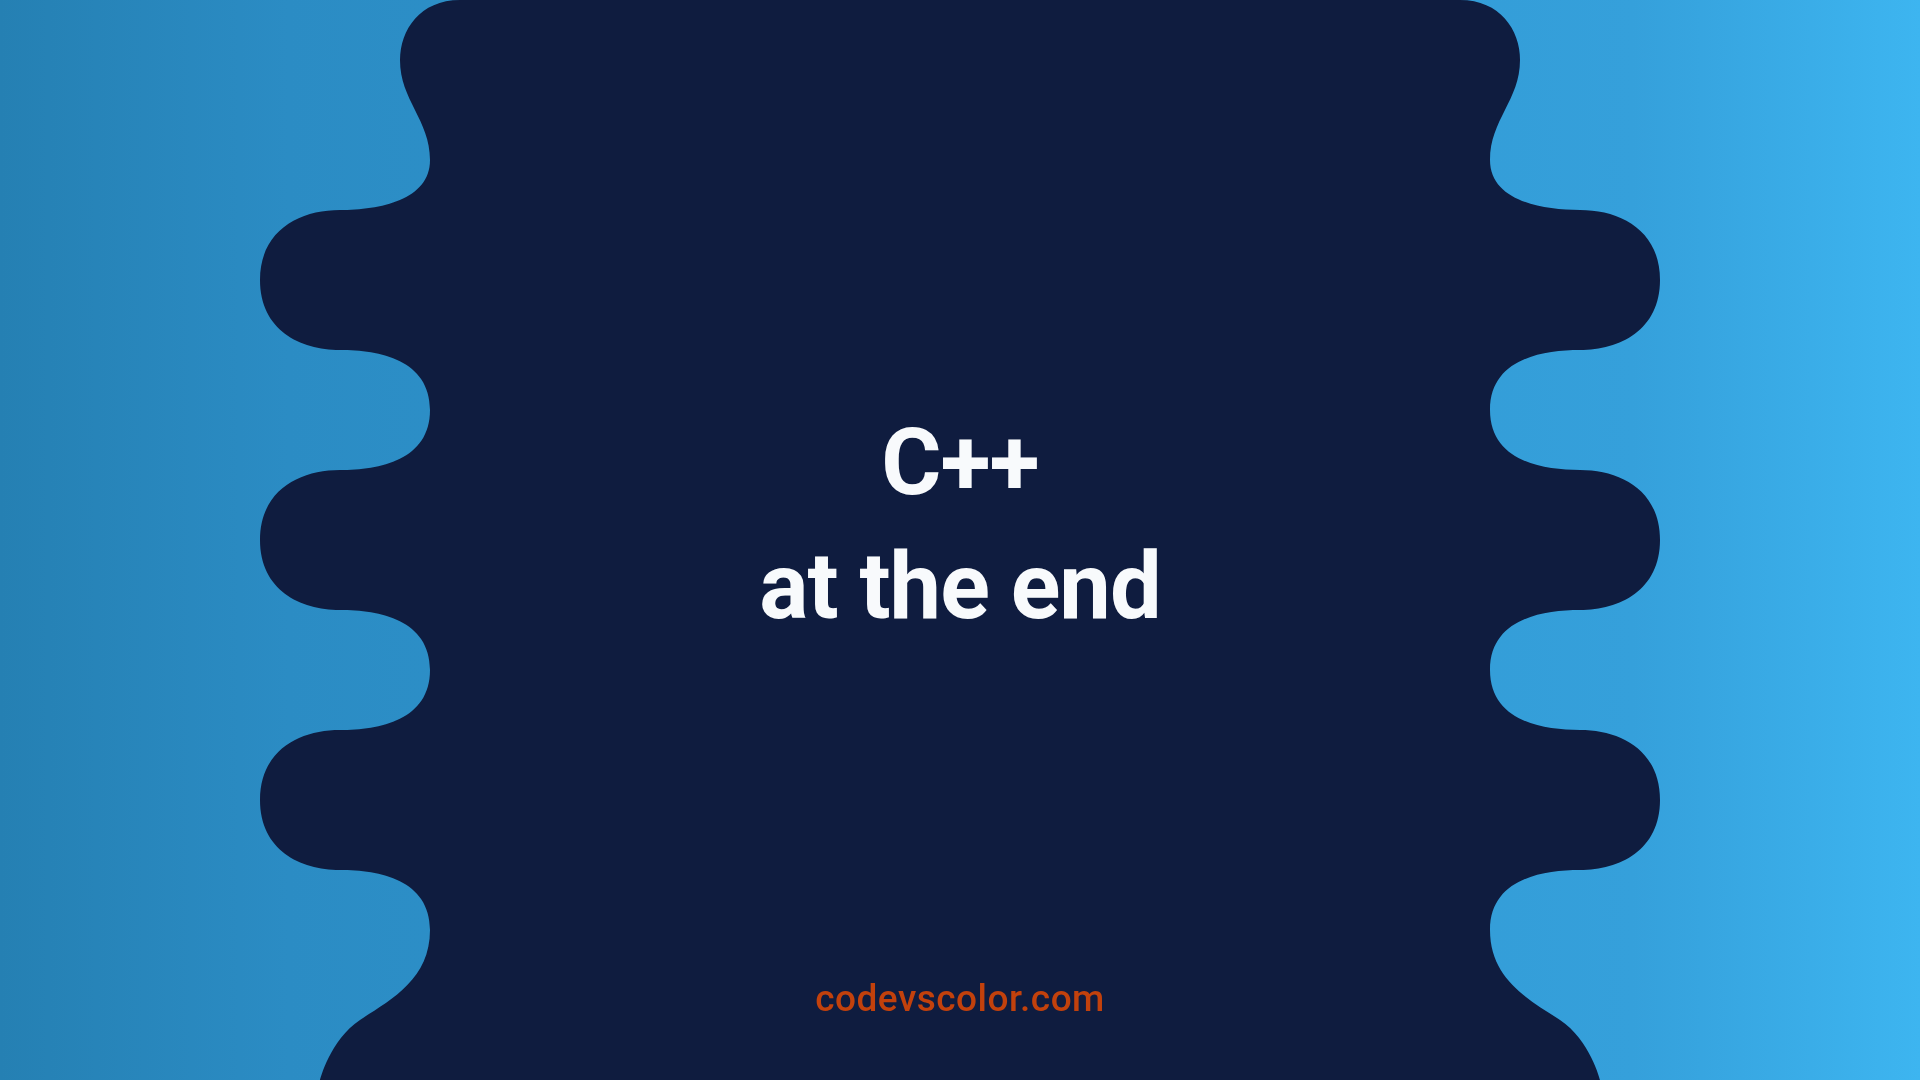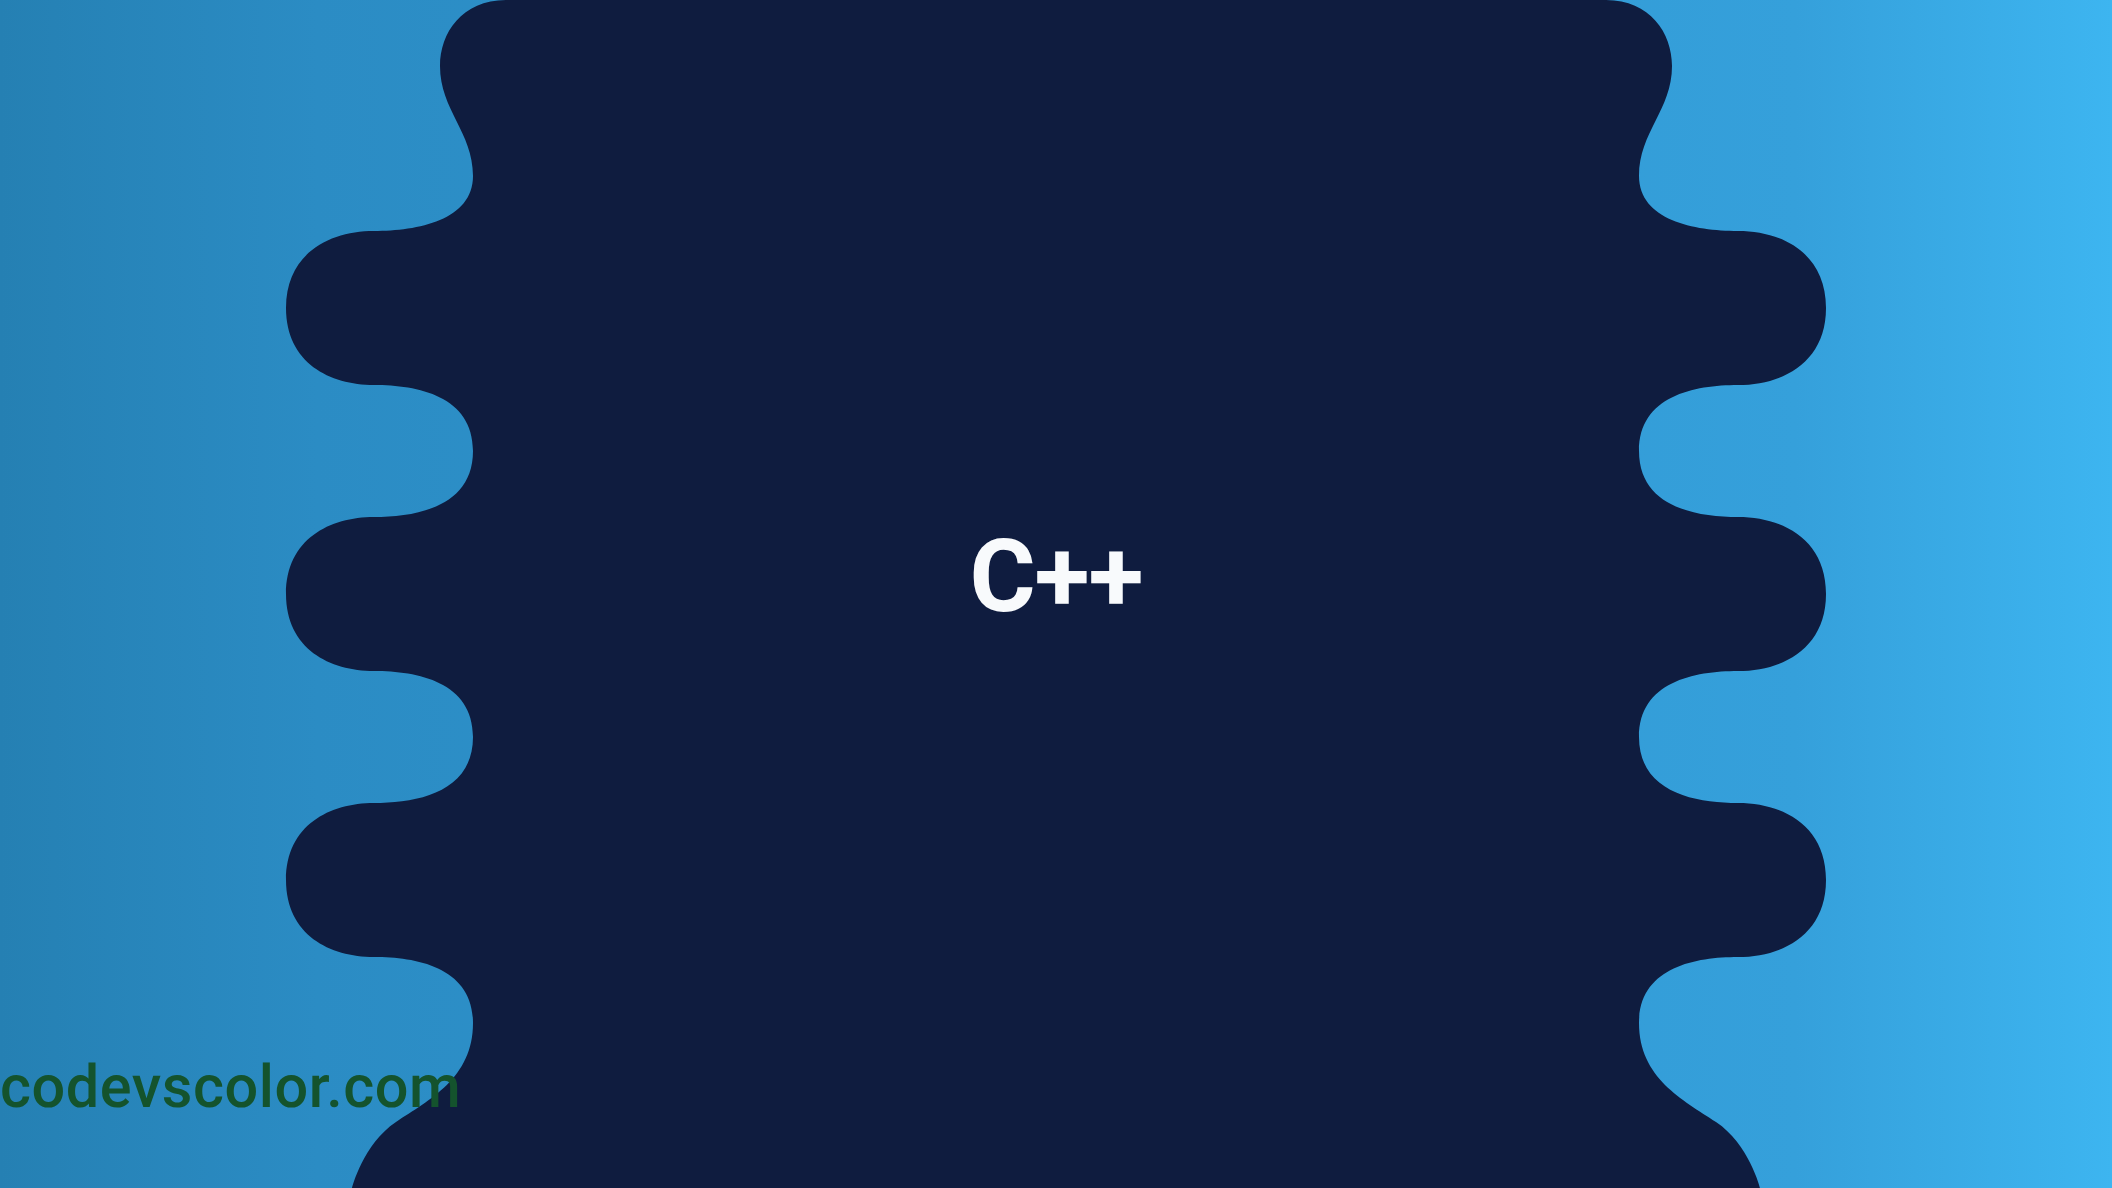--- a/index.html
+++ b/index.html
@@ -40,23 +40,23 @@
       text-align: center;
       line-height: 1.35;
       letter-spacing: -1px;
       margin-top: -30px;
     }
     .footer {
       position: absolute;
       bottom: 60px;
       left: 0;
       width: 100%;
-      text-align: left;
-      color: #14532d;
-      font-size: 54px;
+      text-align: center;
+      color: #c2410c;
+      font-size: 37px;
       font-weight: 500;
       letter-spacing: 0.5px;
     }
   </style>
 </head>
 <body>
 
 <svg class="blob" viewBox="0 0 1920 1080" preserveAspectRatio="none">
   <path fill="#0f1c3f" d="
     M 460,0
@@ -94,16 +94,17 @@
     C 380,210 430,200 430,160
     C 430,120 400,100 400,60
     C 400,30 420,0 460,0
     Z
   "></path>
 </svg>
 
 <div class="content">
   <div class="title">
     <div>C++</div>
+    <div>at the end</div>
   </div>
 </div>
 
 <div class="footer">codevscolor.com</div>
 
 </body></html>

